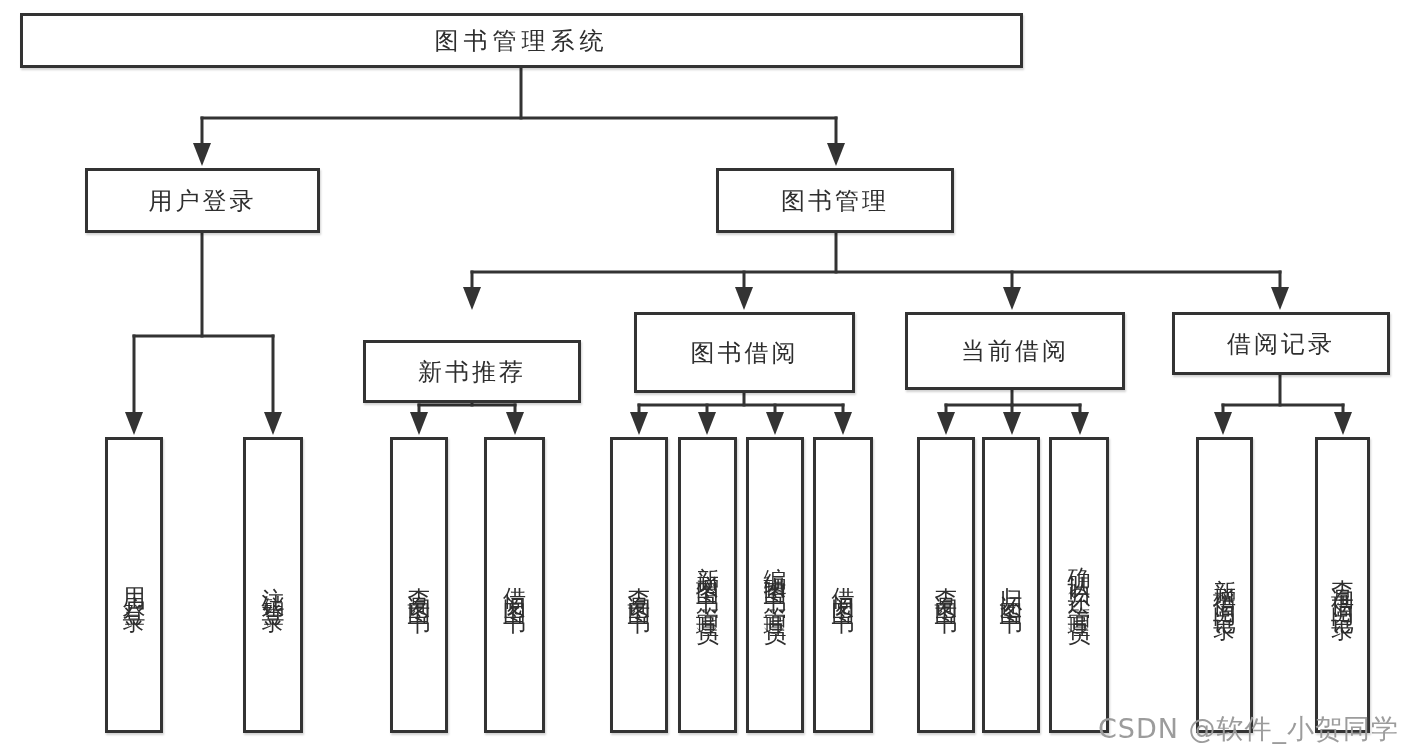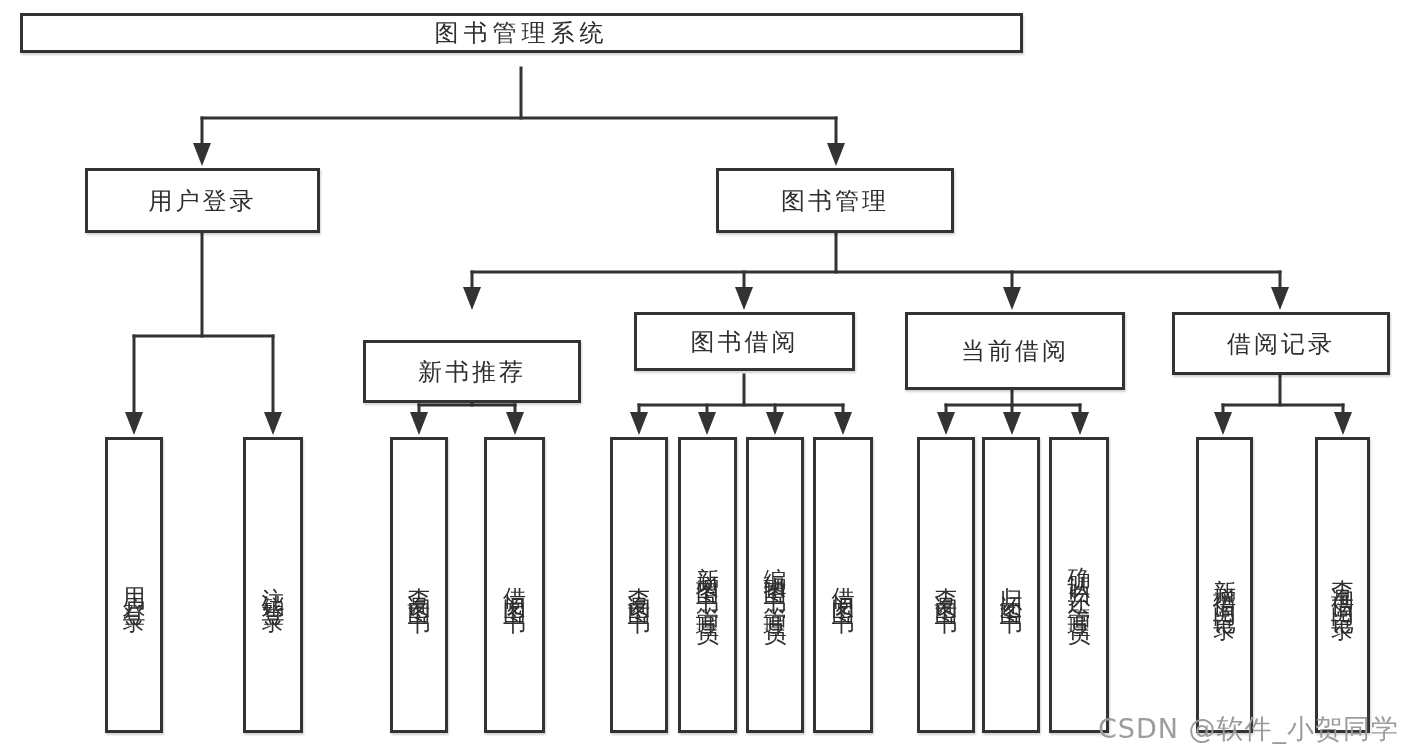--- a/index.html
+++ b/index.html
@@ -104,35 +104,35 @@
       <line x1="1012" y1="405" x2="1012" y2="417" stroke="#333333" stroke-width="3" stroke-linecap="square"></line>
       <polygon points="1003,412 1021,412 1012,435" fill="#333333"></polygon>
       <line x1="1080" y1="405" x2="1080" y2="417" stroke="#333333" stroke-width="3" stroke-linecap="square"></line>
       <polygon points="1071,412 1089,412 1080,435" fill="#333333"></polygon>
       <line x1="1223" y1="405" x2="1223" y2="417" stroke="#333333" stroke-width="3" stroke-linecap="square"></line>
       <polygon points="1214,412 1232,412 1223,435" fill="#333333"></polygon>
       <line x1="1343" y1="405" x2="1343" y2="417" stroke="#333333" stroke-width="3" stroke-linecap="square"></line>
       <polygon points="1334,412 1352,412 1343,435" fill="#333333"></polygon>
     </svg>
 
-  <div class="node" style="left:20px;top:13px;width:1003px;height:40px;">
+  <div class="node" style="left:20px;top:13px;width:1003px;height:55px;">
     <span class="lbl root">图书管理系统</span>
   </div>
 
   <div class="node" style="left:85px;top:168px;width:235px;height:65px;">
     <span class="lbl">用户登录</span>
   </div>
   <div class="node" style="left:716px;top:168px;width:238px;height:65px;font-family:Liberation Serif, serif;">
     <span class="lbl">图书管理</span>
   </div>
 
   <div class="node" style="left:363px;top:312px;width:218px;height:63px;margin-top:28px;">
     <span class="lbl">新书推荐</span>
   </div>
-  <div class="node" style="left:634px;top:312px;width:221px;height:59px;">
+  <div class="node" style="left:634px;top:312px;width:221px;height:81px;">
     <span class="lbl">图书借阅</span>
   </div>
   <div class="node" style="left:905px;top:312px;width:220px;height:78px;">
     <span class="lbl">当前借阅</span>
   </div>
   <div class="node" style="left:1172px;top:312px;width:218px;height:63px;">
     <span class="lbl">借阅记录</span>
   </div>
 
   <div class="node" style="left:105px;top:437px;width:58px;height:296px;">

